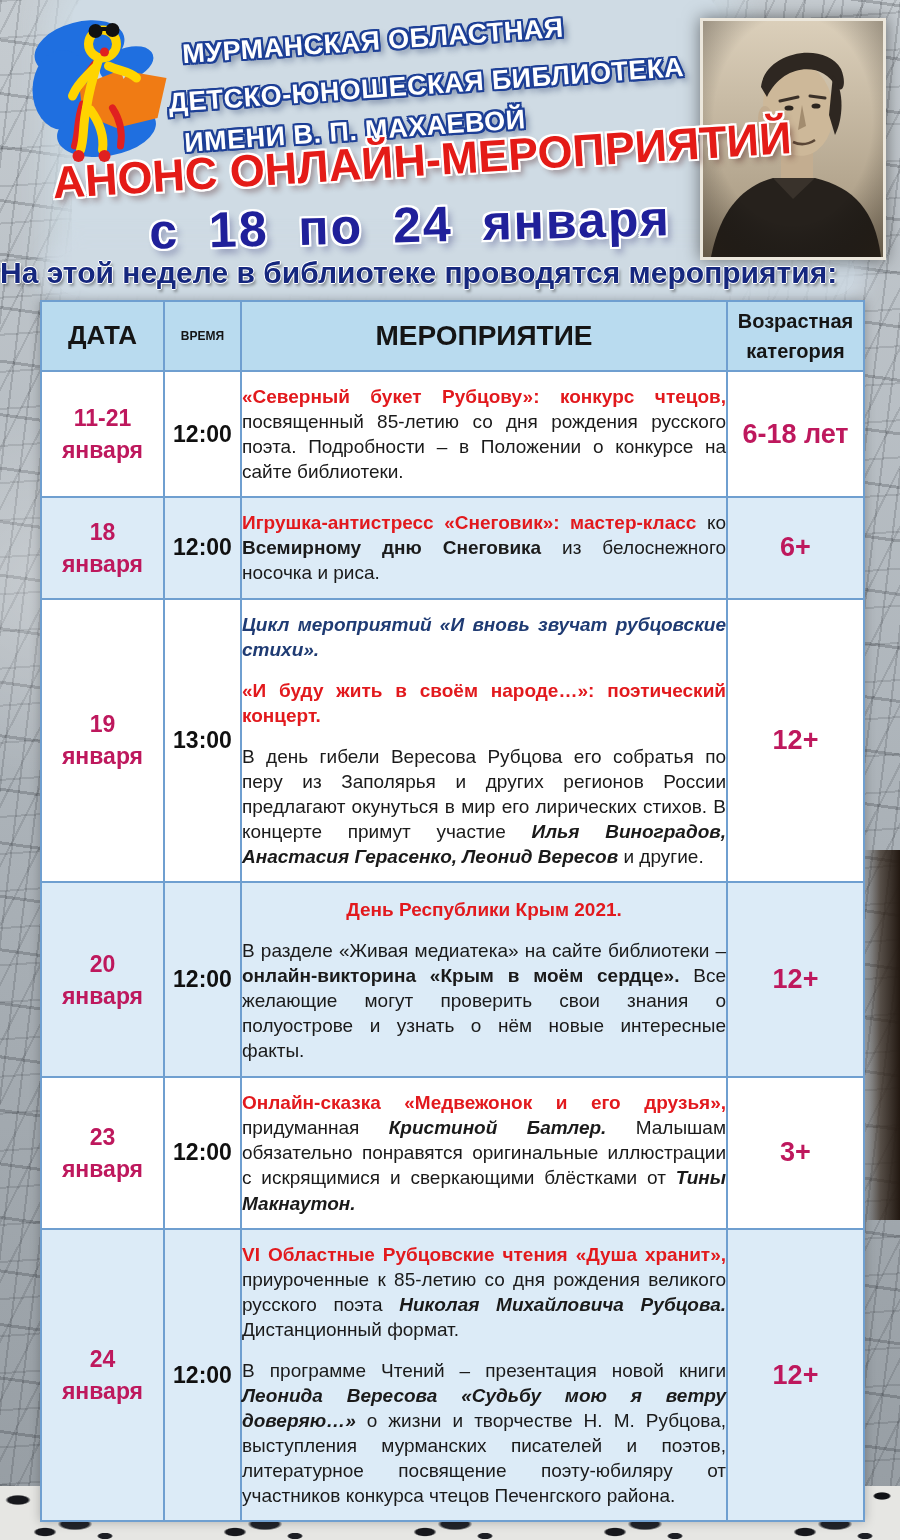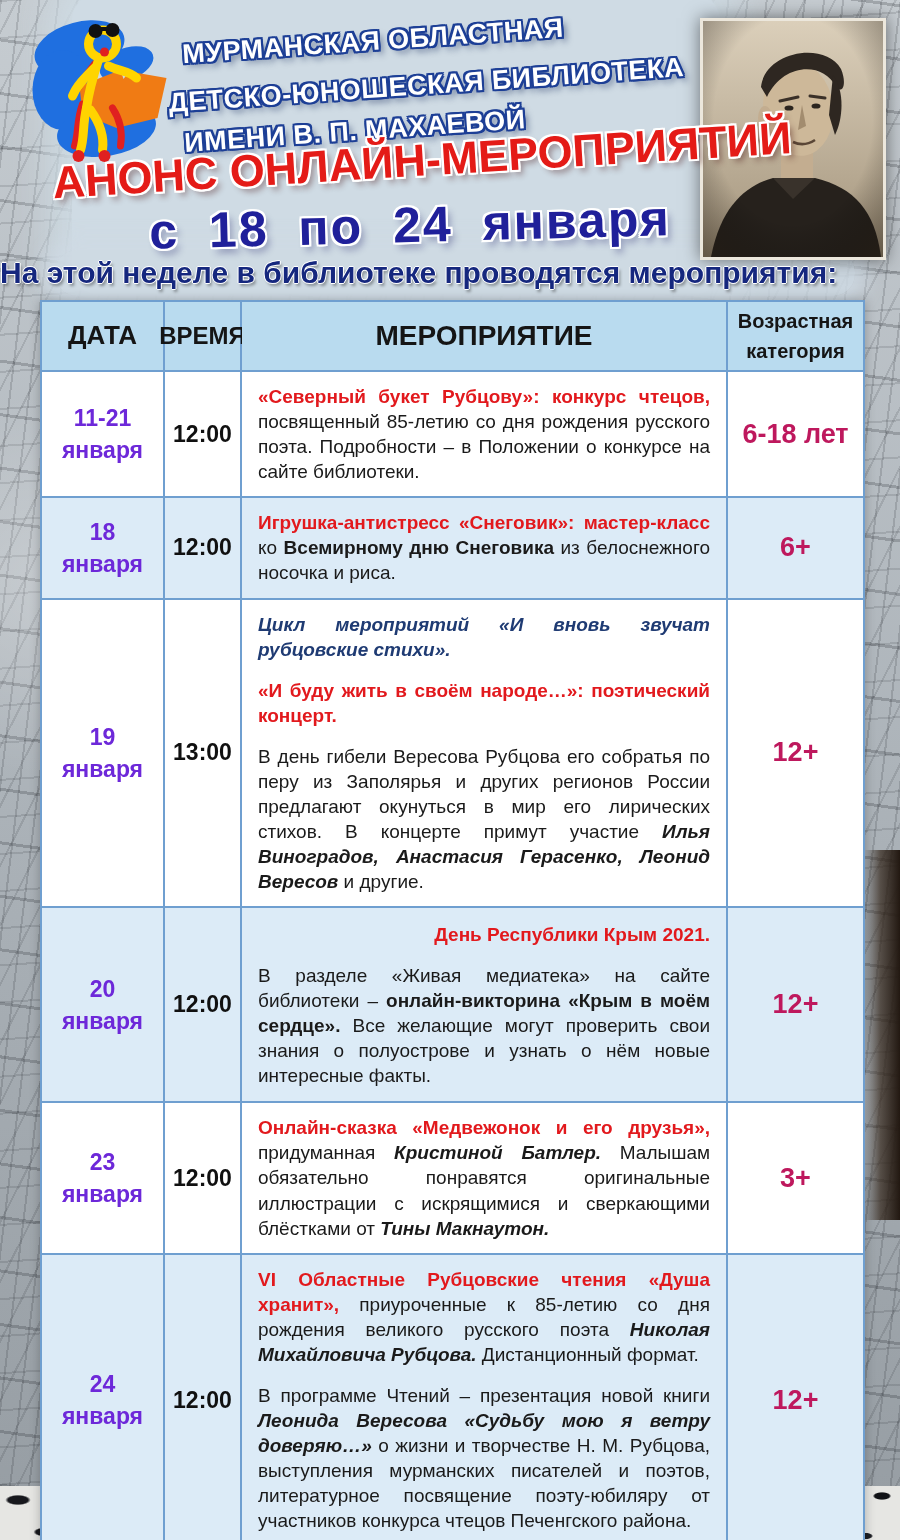--- a/index.html
+++ b/index.html
@@ -76,28 +76,28 @@
     border-right:2px solid #6f9fd0;border-bottom:2px solid #6f9fd0;
     display:flex;align-items:center;justify-content:center;
     box-sizing:border-box;background:#ffffff;
   }
   .cell.alt{background:#dcebf7;}
   .hcell{
     background:#b9dbef;min-height:63px;font-weight:bold;color:#151515;
     text-align:center;line-height:1.2;
   }
   .h-date{font-size:26px;}
-  .h-time{font-size:24px;}
+  .h-time{font-size:12px;}
   .h-event{font-size:28px;}
   .h-age{font-size:20px;line-height:1.5;padding:4px 6px;}
-  .c-date{color:#6d28d9;font-weight:bold;font-size:23px;text-align:center;line-height:1.4;padding:4px;}
+  .c-date{color:#be185d;font-weight:bold;font-size:23px;text-align:center;line-height:1.4;padding:4px;}
   .c-time{font-weight:bold;font-size:23px;color:#101010;}
   .c-event{
-    flex-direction:column;justify-content:center;align-items:flex-end;
-    padding:12px 16px;text-align:justify;font-size:19px;line-height:1.32;color:#1a1a1a;
+    flex-direction:column;justify-content:center;align-items:center;
+    padding:12px 0;text-align:justify;font-size:19px;line-height:1.32;color:#1a1a1a;
   }
   .c-age{color:#be185d;font-weight:bold;font-size:27px;}
   .ev-p{margin:0;}
   .ev-p + .ev-p{margin-top:16px;}
   .seg-red{color:#e2191d;font-weight:bold;}
   .seg-b{font-weight:bold;}
   .seg-bi{font-weight:bold;font-style:italic;}
   .seg-nv{color:#1f3b73;font-weight:bold;font-style:italic;}
   .rh0{min-height:122px;} .rh1{min-height:97px;} .rh2{min-height:277px;}
   .rh3{min-height:195px;} .rh4{min-height:141px;} .rh5{min-height:290px;}

